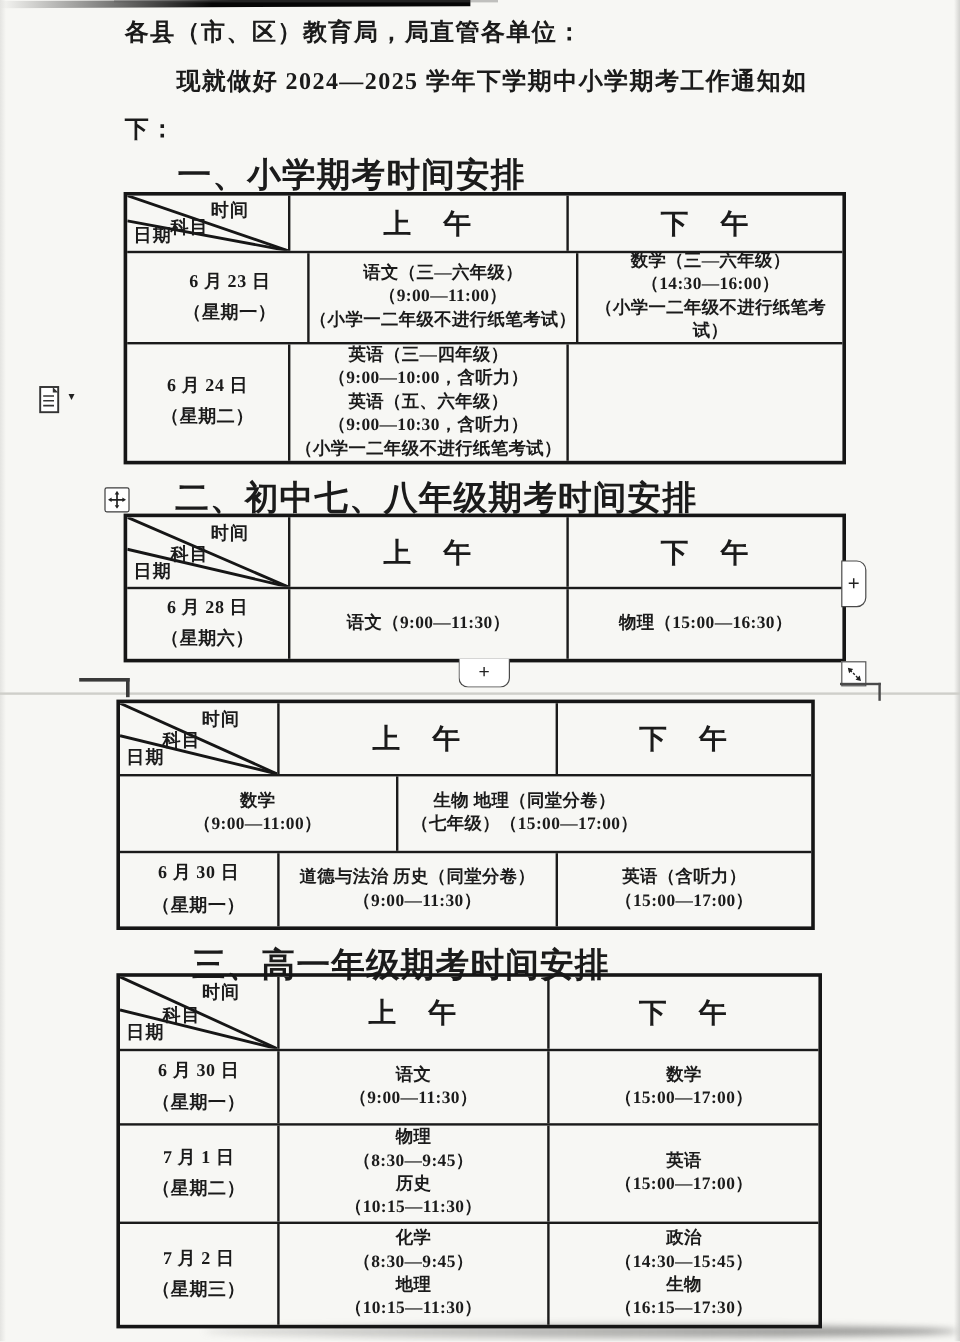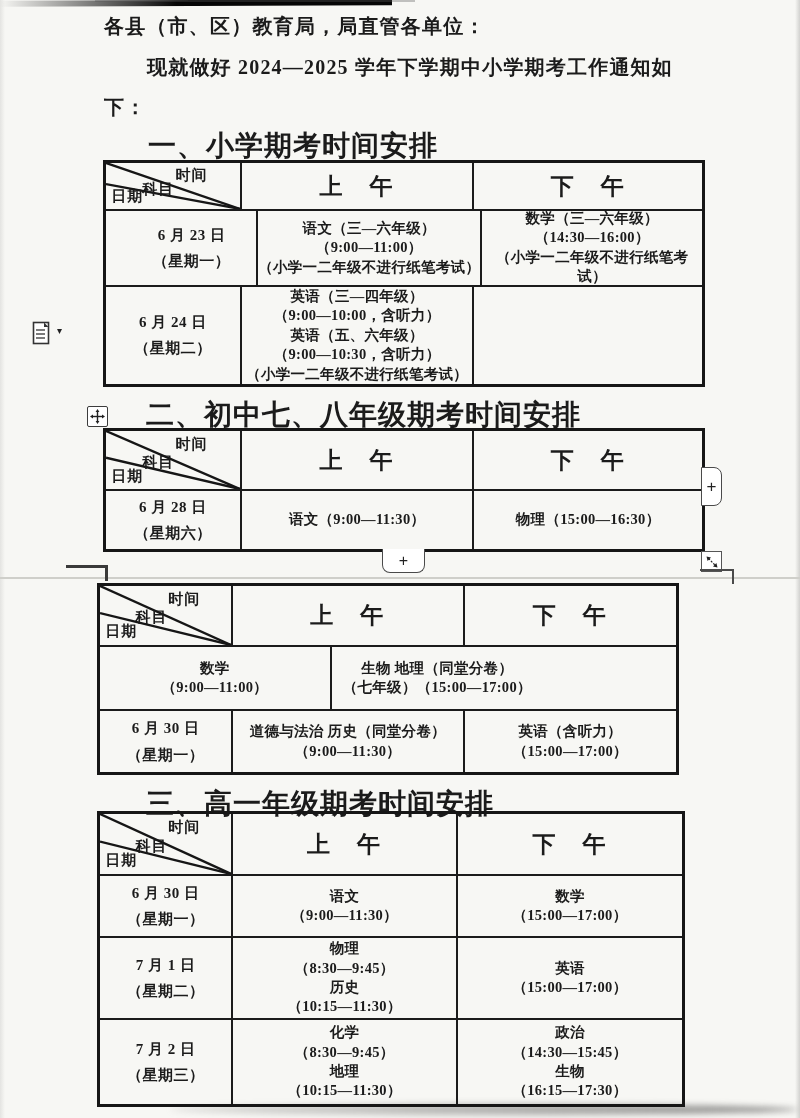--- a/index.html
+++ b/index.html
@@ -23,21 +23,21 @@
   
   .line{position:absolute;font-size:20px;font-weight:600;letter-spacing:1.2px;white-space:nowrap;text-align:center;}
   .l1{left:104px;top:13px;}
   .l2{left:147px;top:54px;}
   .l3{left:104px;top:94px;}
 
   .sec-title{position:absolute;font-family:"Liberation Sans","DejaVu Sans",sans-serif;
     font-weight:700;font-size:28px;letter-spacing:1px;white-space:nowrap;}
   .s1{left:148px;top:127px;}
   .s2{left:146px;top:396px;}
-  .s3{left:146px;top:785px;}
+  .s3{left:160px;top:785px;}
 
   
   .xtable{position:absolute;border:3px solid #161616;box-sizing:border-box;
     display:flex;flex-direction:column;background:transparent;}
   .row{display:flex;border-bottom:2px solid #1b1b1b;box-sizing:border-box;}
   .row:last-child{flex:1;border-bottom:none;}
   .cell{border-right:2px solid #1b1b1b;box-sizing:border-box;position:relative;
     display:flex;flex-direction:column;align-items:center;justify-content:center;text-align:center;}
   .cell:last-child{border-right:none;}
   .t12 .c1{width:22.8%;} .t12 .c2{width:39.0%;} .t12 .c3{width:38.2%;}

